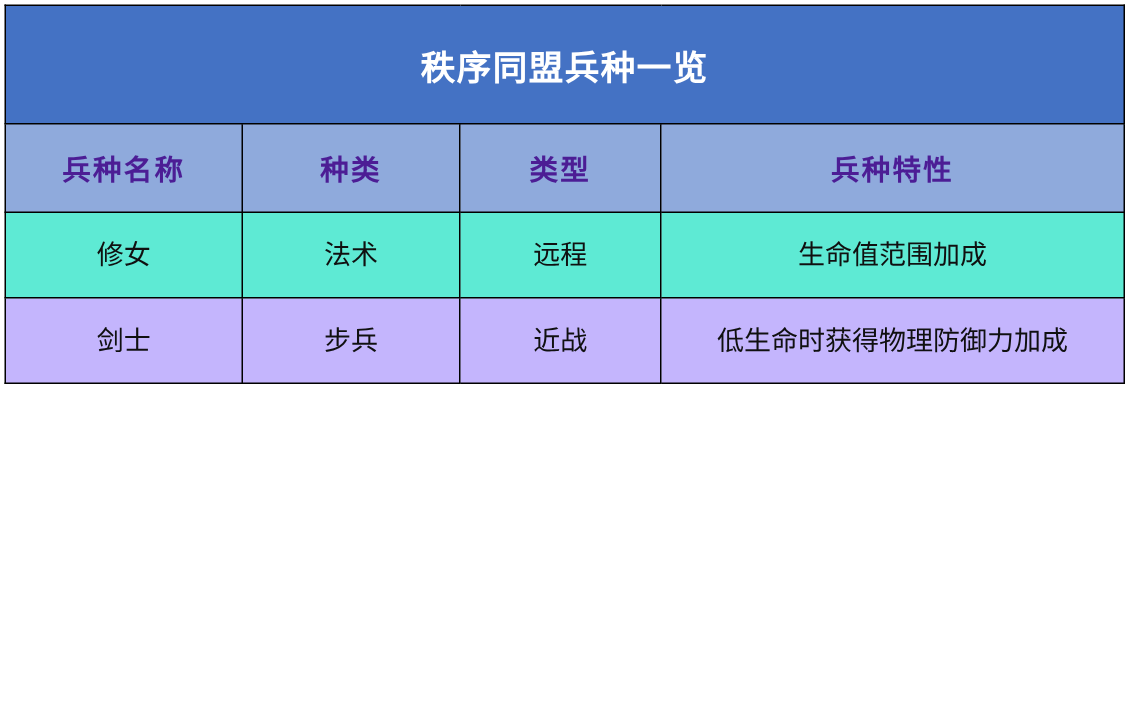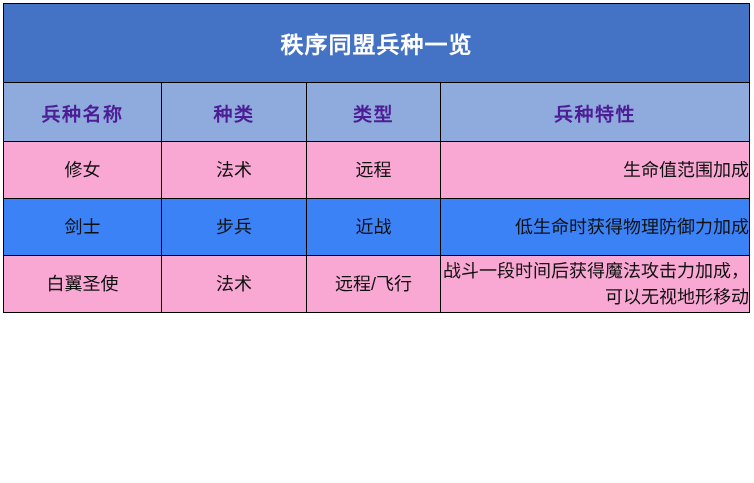--- a/index.html
+++ b/index.html
@@ -60,33 +60,33 @@
     color: #4c1d95;
     font-family: "Liberation Serif", "DejaVu Serif", serif;
     font-weight: bold;
     font-size: 19px;
     letter-spacing: 1.5px;
     margin-left: 20px;
   }
 
   
   tbody tr { height: 57px; }
-  tbody tr.odd  td { background: #f9a8d4; }
-  tbody tr.even td { background: #3b82f6; margin-top: 36px; }
+  tbody tr.odd  td { background: #5eead4; }
+  tbody tr.even td { background: #c4b5fd; margin-top: 36px; }
 
   tbody td {
     font-size: 18px;
     color: #101010;
     line-height: 26px;
   }
   td.cell-center {
     text-align: center;
   }
   td.cell-trait {
-    text-align: right;
+    text-align: center;
     padding: 4px 10px 4px 12px;
   }
 </style>
 </head>
 <body>
 
 <div class="table-wrap">
   <table class="unit-table">
     <colgroup>
       <col class="c-name">
@@ -113,21 +113,15 @@
         <td class="cell-center">法术</td>
         <td class="cell-center">远程</td>
         <td class="cell-trait">生命值范围加成</td>
       </tr>
       <tr class="even">
         <td class="cell-center">剑士</td>
         <td class="cell-center">步兵</td>
         <td class="cell-center">近战</td>
         <td class="cell-trait">低生命时获得物理防御力加成</td>
       </tr>
-      <tr class="odd">
-        <td class="cell-center">白翼圣使</td>
-        <td class="cell-center">法术</td>
-        <td class="cell-center">远程/飞行</td>
-        <td class="cell-trait">战斗一段时间后获得魔法攻击力加成，可以无视地形移动</td>
-      </tr>
     </tbody>
   </table>
 </div>
 
 </body></html>

